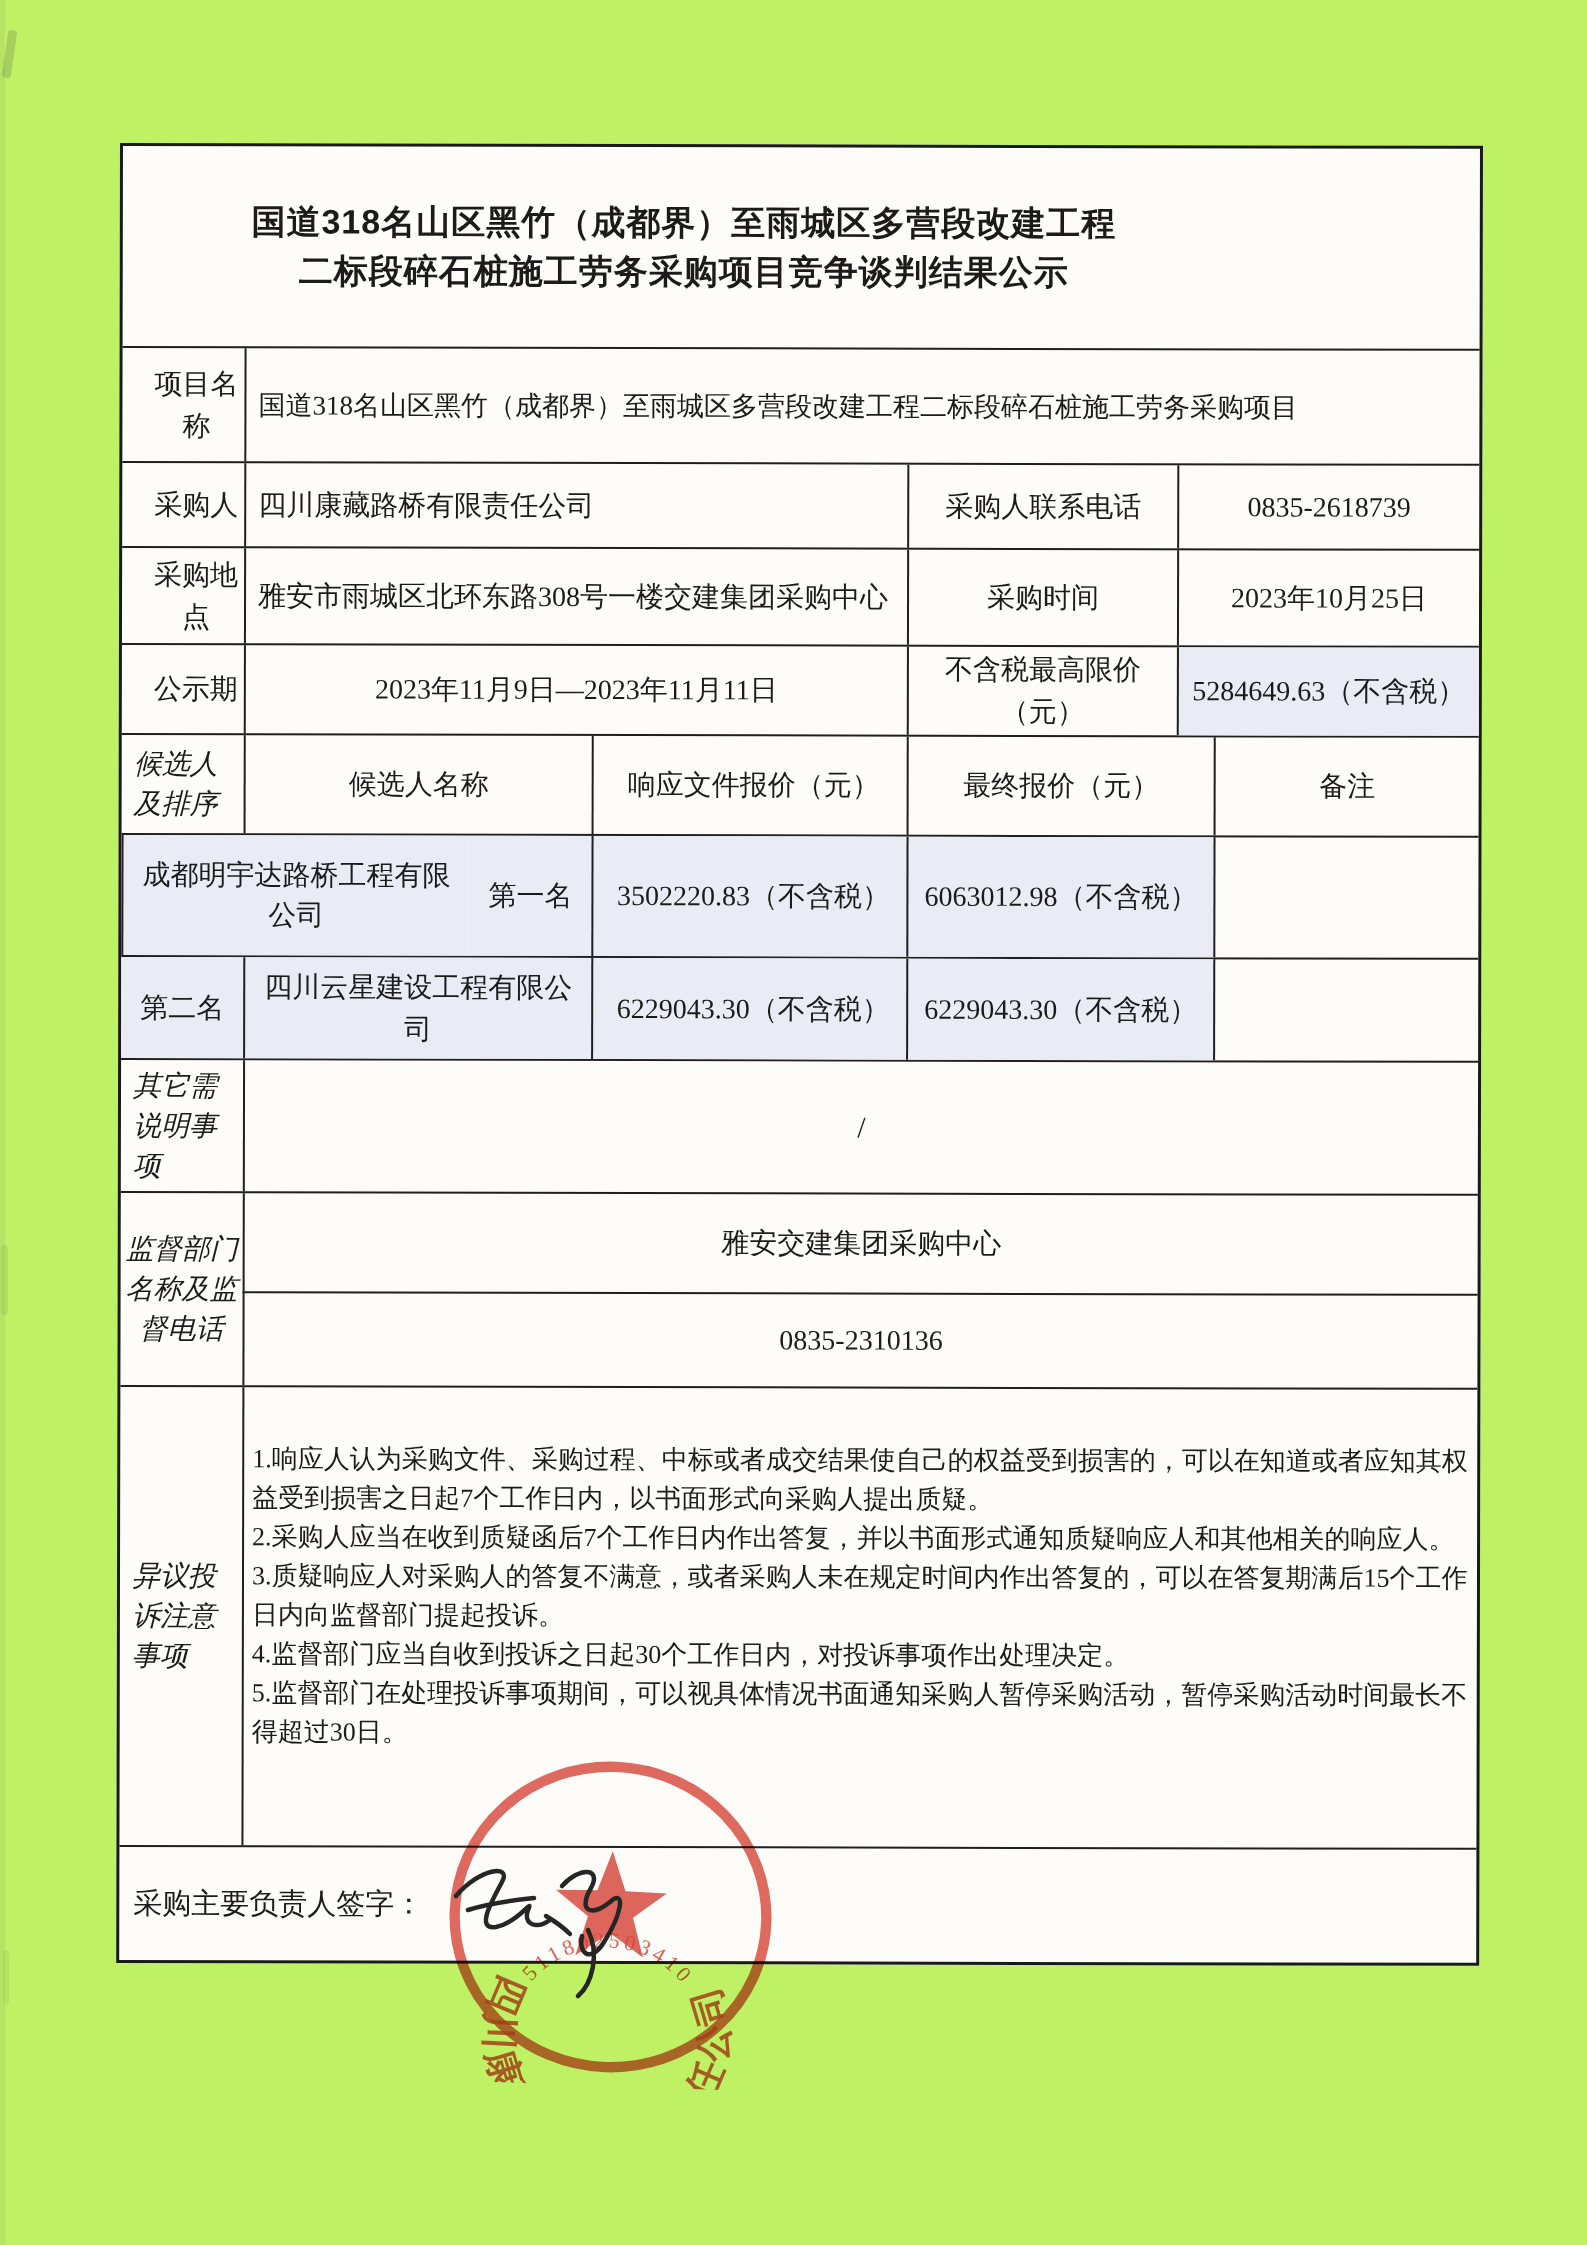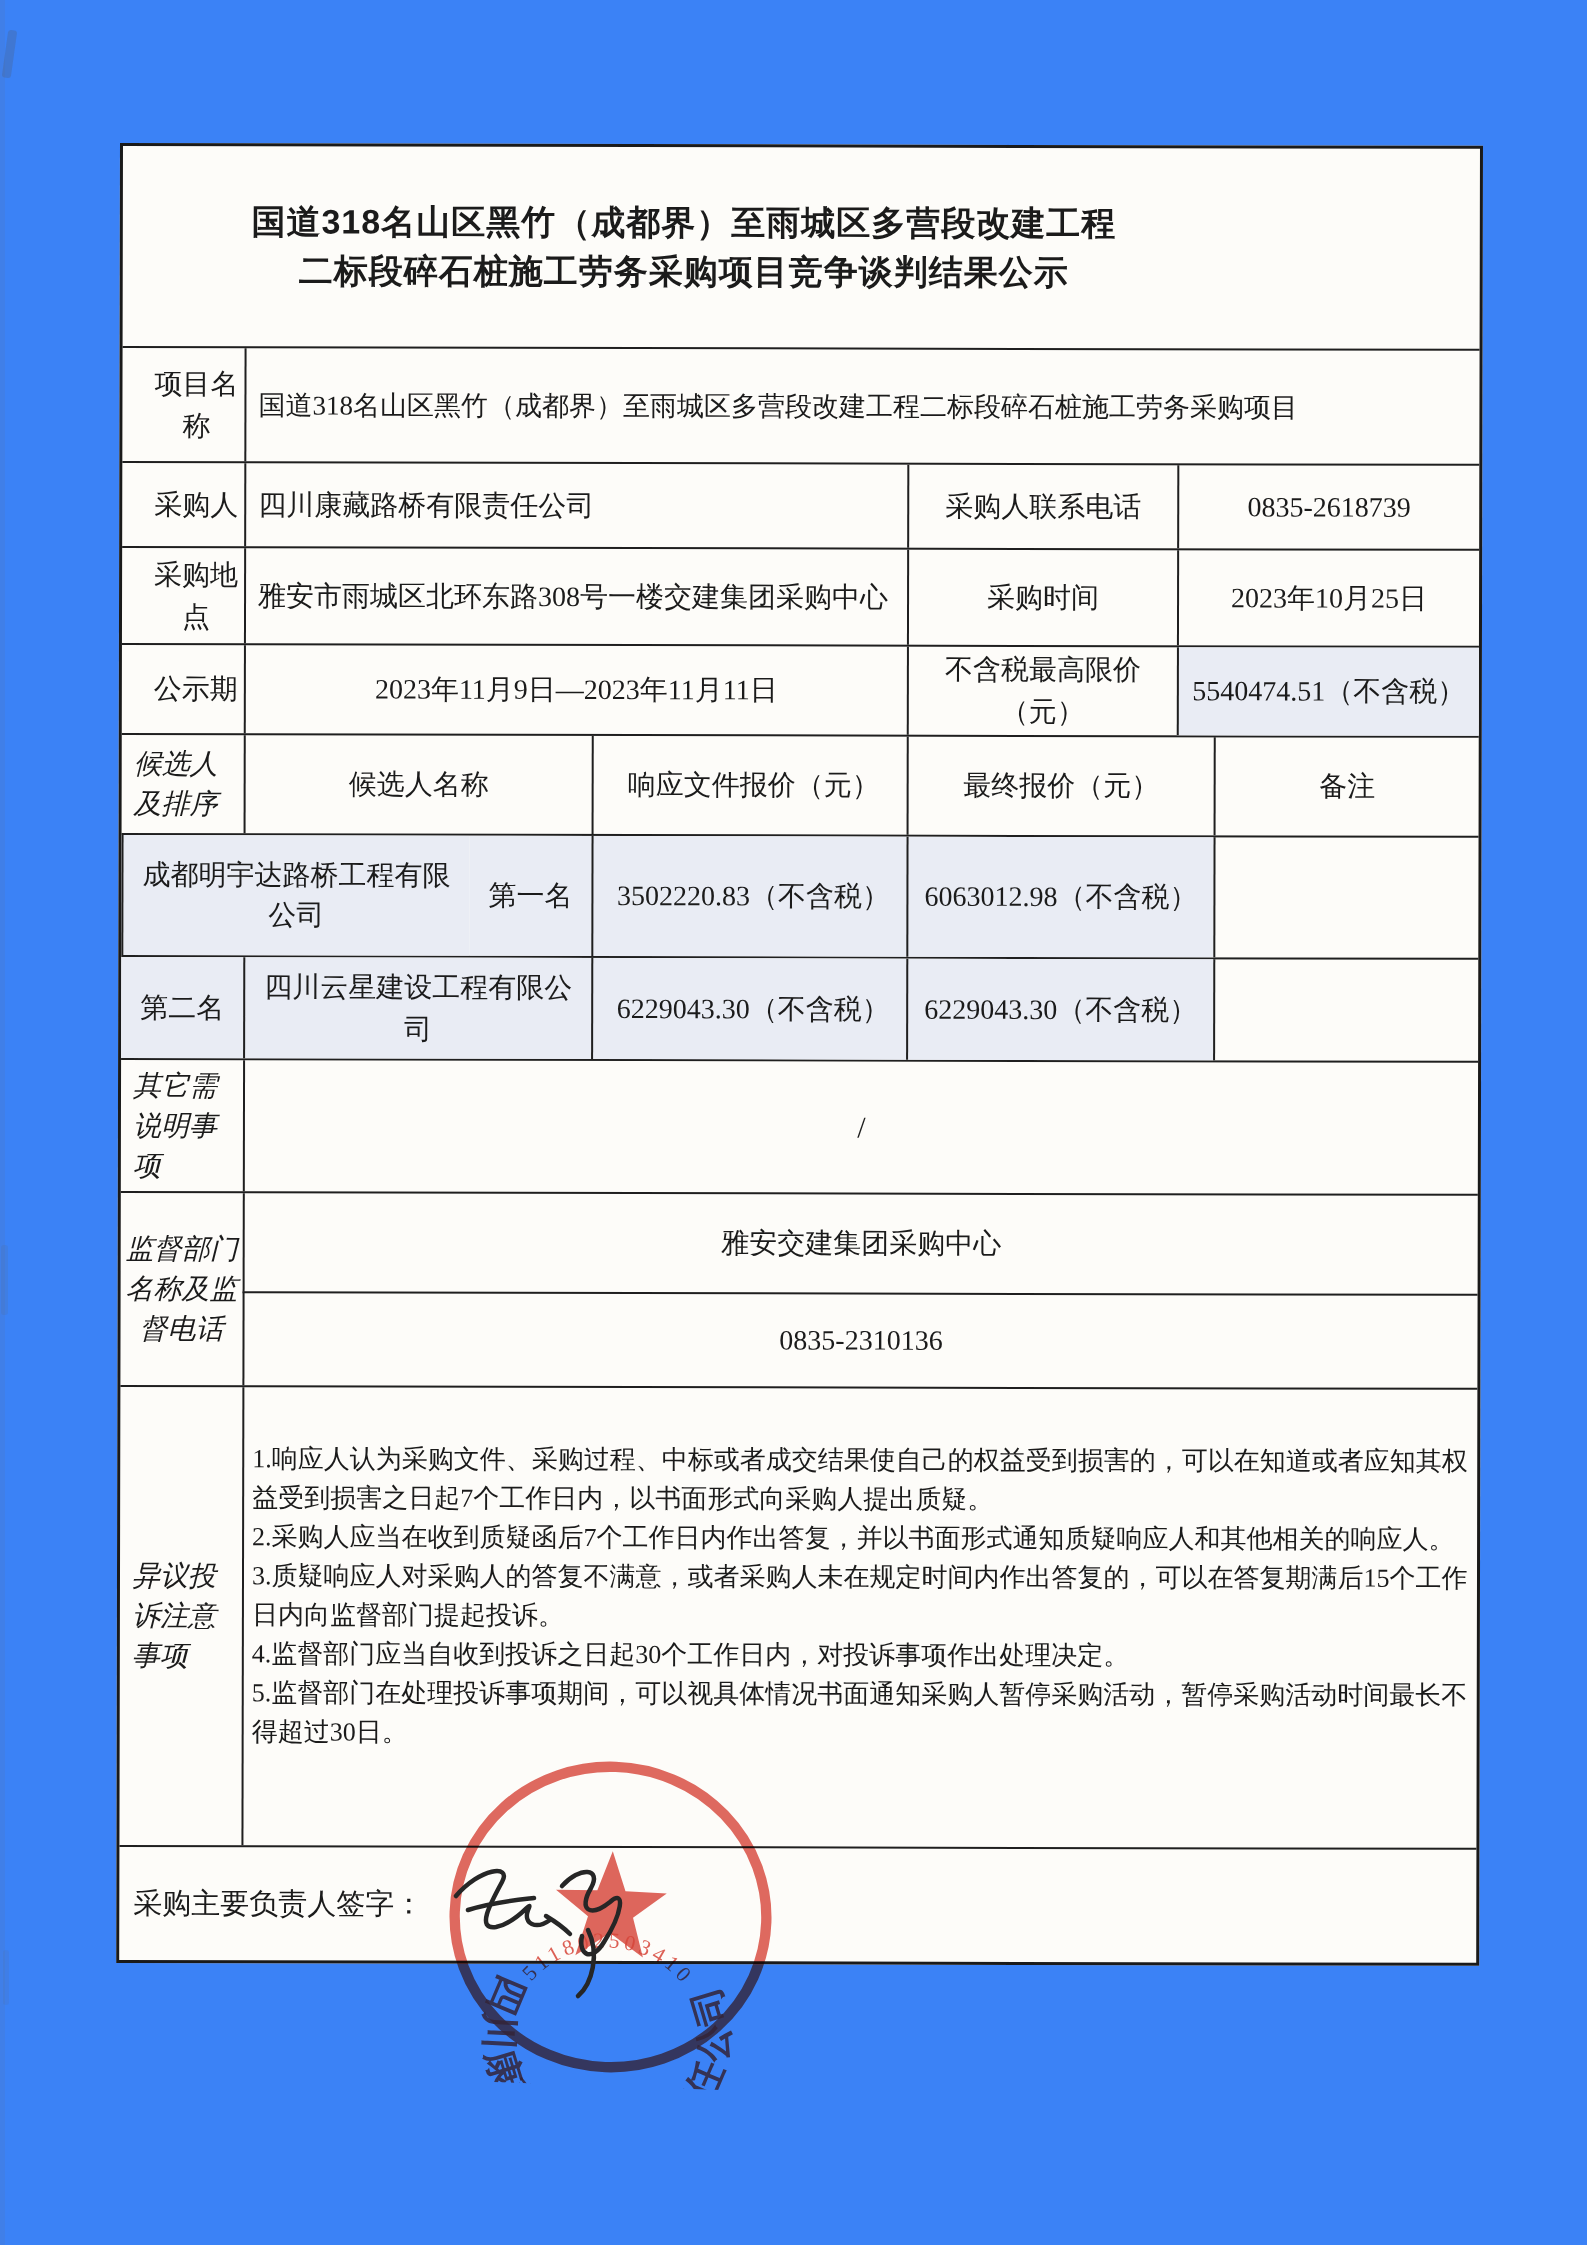--- a/index.html
+++ b/index.html
@@ -5,21 +5,21 @@
   html,body{margin:0;padding:0;}
   body{
     width:1587px;height:2245px;
     background:#f3f2ee;
     font-family:"Liberation Serif","DejaVu Serif",serif;
     color:#1b1b1b;
   }
   *{box-sizing:border-box;}
   .sheet{
     position:relative;width:1587px;height:2245px;
-    background:#3b82f6;overflow:hidden;
+    background:#bef264;overflow:hidden;
   }
   
   .edge-streak{position:absolute;left:0;top:0;width:5px;height:100%;background:rgba(110,110,110,.10);}
   .edge-mark-1{position:absolute;left:5px;top:30px;width:9px;height:48px;background:rgba(80,80,80,.22);transform:rotate(8deg);border-radius:3px;}
   .edge-mark-2{position:absolute;left:1px;top:1245px;width:7px;height:70px;background:rgba(100,100,100,.12);border-radius:3px;}
   .edge-mark-3{position:absolute;left:3px;top:1950px;width:6px;height:55px;background:rgba(100,100,100,.10);border-radius:3px;}
 
   .doc-table{
     position:absolute;left:120px;top:143px;width:1363px;
     border:3px solid #1a1a1a;background:#fdfcf9;
@@ -120,21 +120,21 @@
       <div class="cell nb col-label">采购地点</div>
       <div class="cell left col-val">雅安市雨城区北环东路308号一楼交建集团采购中心</div>
       <div class="cell col-label2">采购时间</div>
       <div class="cell col-val2">2023年10月25日</div>
     </div>
 
     <div class="trow h-r4">
       <div class="cell nb col-label">公示期</div>
       <div class="cell col-val">2023年11月9日—2023年11月11日</div>
       <div class="cell col-label2">不含税最高限价（元）</div>
-      <div class="cell col-val2 tint">5540474.51（不含税）</div>
+      <div class="cell col-val2 tint">5284649.63（不含税）</div>
     </div>
 
     <div class="trow h-ch">
       <div class="cell nb cc-rank left wrap-label">候选人及排序</div>
       <div class="cell cc-name">候选人名称</div>
       <div class="cell cc-doc">响应文件报价（元）</div>
       <div class="cell cc-final">最终报价（元）</div>
       <div class="cell cc-remark">备注</div>
     </div>
 

